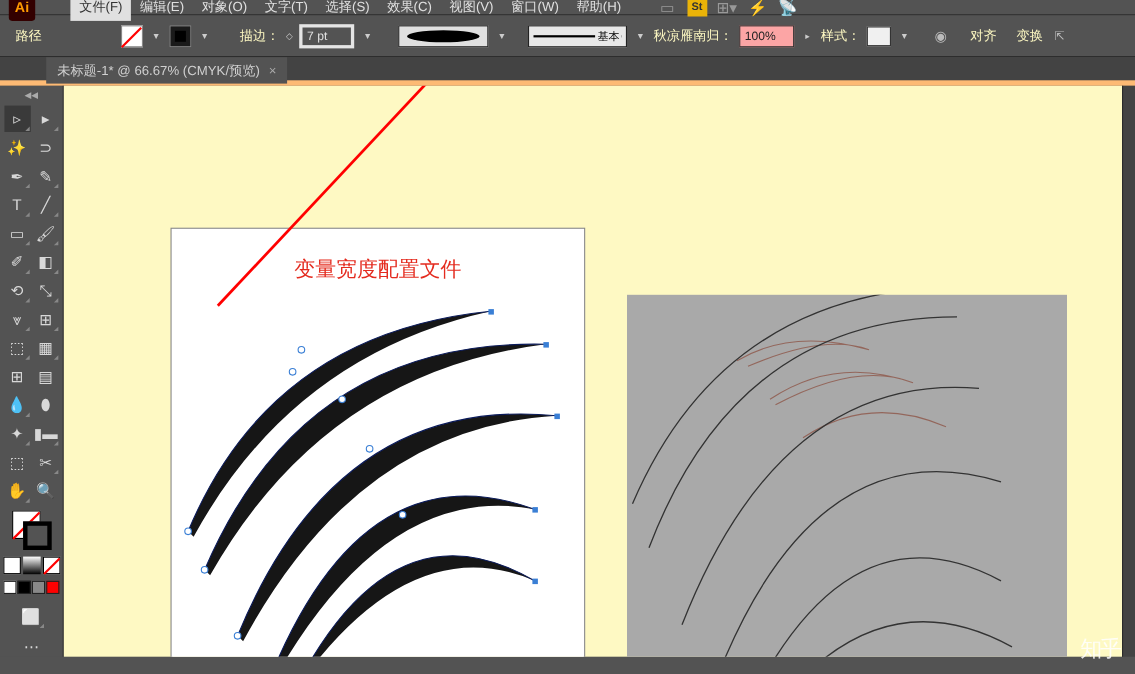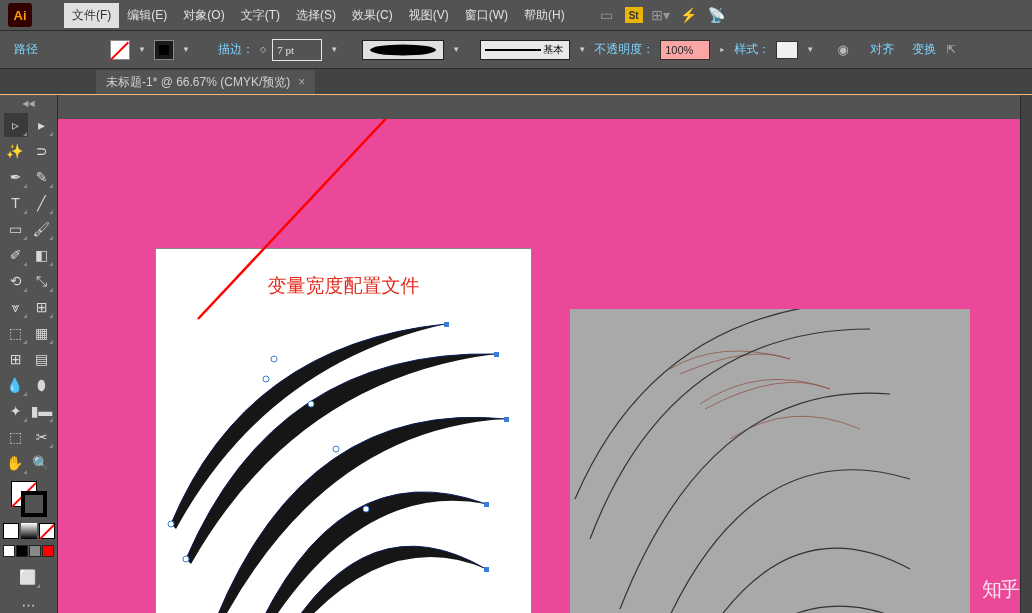--- a/index.html
+++ b/index.html
@@ -1,62 +1,62 @@
 <!DOCTYPE html>
 <html><head>
 <meta charset="utf-8">
 <style>
 * { margin: 0; padding: 0; box-sizing: border-box; font-family: "Microsoft YaHei", sans-serif; }
 body { background: #535353; width: 1032px; height: 613px; overflow: hidden; position: relative; }
 
-.menubar { height: 31px; background: #535353; display: flex; align-items: center; padding: 0 8px; border-bottom: 1px solid #2a2a2a; }
+.menubar { height: 14px; background: #535353; display: flex; align-items: center; padding: 0 8px; border-bottom: 1px solid #2a2a2a; }
 .logo { width: 24px; height: 24px; background: #330000; color: #ff9a00; font-weight: bold; display: flex; align-items: center; justify-content: center; font-size: 13px; border-radius: 3px; margin-right: 12px; }
 .menu-item { color: #e0e0e0; font-size: 12px; padding: 4px 8px; cursor: pointer; }
 .menu-item.active { background: #e0e0e0; color: #333; margin-left: 20px; }
 .menu-spacer { width: 20px; }
 .menu-icon { width: 20px; height: 20px; margin: 0 4px; color: #999; display: flex; align-items: center; justify-content: center; font-size: 14px; }
 
 .controlbar { height: 38px; background: #535353; display: flex; align-items: center; padding: 0 14px; border-bottom: 1px solid #2a2a2a; gap: 6px; }
-.cb-label { color: #7dd3fc; font-size: 12px; }
+.cb-label { color: #fef9c3; font-size: 12px; }
 .swatch { width: 20px; height: 20px; border: 1px solid #888; position: relative; }
 .swatch.nofill { background: white; }
 .swatch.nofill::after { content: ''; position: absolute; width: 140%; height: 2px; background: red; top: 50%; left: -20%; transform: rotate(-45deg); }
 .swatch.black { background: #1a1a1a; display:flex; align-items:center; justify-content:center;}
 .swatch.black::after{content:''; width:10px;height:10px;background:#000;}
 .dd { width: 12px; height: 20px; color: #ccc; display: flex; align-items: center; justify-content: center; font-size: 8px; }
-.stroke-input { width: 50px; height: 22px; background: #535353; border: 1px solid #e5e5e5; color: #e0e0e0; font-size: 11px; padding: 0 4px; display:flex; align-items:center;font-family:Liberation Serif, serif;}
+.stroke-input { width: 50px; height: 22px; background: #535353; border: 3px solid #e5e5e5; color: #e0e0e0; font-size: 11px; padding: 0 4px; display:flex; align-items:center;}
 .profile-box { width: 82px; height: 20px; background: #e0e0e0; border: 1px solid #222; display: flex; align-items: center; justify-content: center; }
 .profile-box svg { width: 70px; height: 14px; }
 .brush-box { width: 90px; height: 20px; background: #e8e8e8; border: 1px solid #222; display: flex; align-items: center; position: relative; padding:0 4px; }
 .brush-line{flex:1; height:2px; background:#000;}
 .brush-label { font-size: 10px; color: #000; position:absolute; right:4px; background:#e8e8e8; padding:0 2px;}
 .opacity-input { width: 50px; height: 20px; background: #fca5a5; border: 1px solid #333; color: #222; font-size: 11px; padding: 0 4px; display:flex;align-items:center;}
 .style-swatch { width: 22px; height: 18px; background: #f0f0f0; border: 1px solid #333; }
 .cb-icon { width: 18px; height: 18px; color: #bbb; display: flex; align-items: center; justify-content: center; font-size: 13px; }
 
-.tabbar { height: 26px; background: #434343; display: flex; align-items: flex-end; padding-left: 96px; border-bottom: 1px solid #fdba74; }
+.tabbar { height: 26px; background: #434343; display: flex; align-items: flex-start; padding-left: 42px; border-bottom: 5px solid #fdba74; }
 .tab { background: #535353; color: #d0d0d0; font-size: 12px; padding: 4px 10px; display: flex; align-items: center; gap: 8px; height:24px;}
 .tab-close { color: #aaa; font-size: 12px; cursor: pointer; }
 
 .main { display: flex; height: calc(100% - 94px); }
 .toolbox { width: 58px; background: #535353; border-right: 1px solid #2a2a2a; padding: 4px 2px; }
 .tool-toggle { height: 10px; text-align: center; color: #aaa; font-size: 8px; margin-bottom: 4px; }
 .tool-row { display: flex; gap: 2px; margin-bottom: 2px; justify-content: center; }
 .tool { width: 24px; height: 24px; display: flex; align-items: center; justify-content: center; color: #d8d8d8; font-size: 14px; cursor: pointer; position: relative; }
 .tool.selected { background: #3a3a3a; }
 .tool .corner { position: absolute; bottom: 1px; right: 1px; width: 0; height: 0; border-right: 4px solid #888; border-top: 4px solid transparent; }
 .fill-stroke { margin: 6px auto; width: 36px; height: 36px; position: relative; }
 .fs-fill { position: absolute; top: 0; left: 0; width: 26px; height: 26px; background: white; border: 1px solid #000; }
 .fs-fill::after{content:'';position:absolute;width:140%;height:2px;background:red;top:50%;left:-20%;transform:rotate(-45deg);}
 .fs-stroke { position: absolute; bottom: 0; right: 0; width: 26px; height: 26px; background: #535353; border: 4px solid #000; }
 .color-chips { display: flex; gap: 1px; justify-content: center; margin-top: 4px; }
 .chip { width: 12px; height: 12px; border: 1px solid #222; }
 .chip.c1{background:#fff;} .chip.c2{background:#000;} .chip.c3{background:#888;} .chip.c4{background:#f00;}
 
-.canvas-area { flex: 1; background: #ec4899; position: relative; overflow: hidden; margin-top: 24px; }
+.canvas-area { flex: 1; background: #fef9c3; position: relative; overflow: hidden; }
 .sidepanel { width: 12px; background: #434343; border-left: 1px solid #2a2a2a; }
 
 .artboard1 { position: absolute; left: 98px; top: 130px; width: 375px; height: 400px; background: #fff; box-shadow: 0 0 0 1px #888; }
 .art-title { position: absolute; top: 24px; left: 0; width: 100%; text-align: center; color: #e42b1f; font-size: 19px; font-family: SimSun, serif; }
 .artboard2 { position: absolute; left: 512px; top: 190px; width: 400px; height: 360px; background: #a9a9a9; }
 
 .anchor { fill: #fff; stroke: #3a7fd5; stroke-width: 1; }
 .handle { fill: #3a7fd5; }
 .sel-path { fill: none; stroke: #0a1a5a; stroke-width: 1; }
 .var-path { fill: #161616; }
@@ -109,21 +109,21 @@
         <ellipse cx="35" cy="7" rx="33" ry="5.5" fill="#000"></ellipse>
       </svg>
   </div>
   <div class="dd">▼</div>
   <div style="width:6px;"></div>
   <div class="brush-box">
     <div class="brush-line"></div>
     <span class="brush-label">基本</span>
   </div>
   <div class="dd">▼</div>
-  <span class="cb-label">不透明度：</span>
+  <span class="cb-label">秋凉雁南归：</span>
   <div class="opacity-input">100%</div>
   <div class="dd">▸</div>
   <span class="cb-label">样式：</span>
   <div class="style-swatch"></div>
   <div class="dd">▼</div>
   <div style="width:6px;"></div>
   <div class="cb-icon">◉</div>
   <div style="width:6px;"></div>
   <span class="cb-label">对齐</span>
   <div style="width:6px;"></div>

